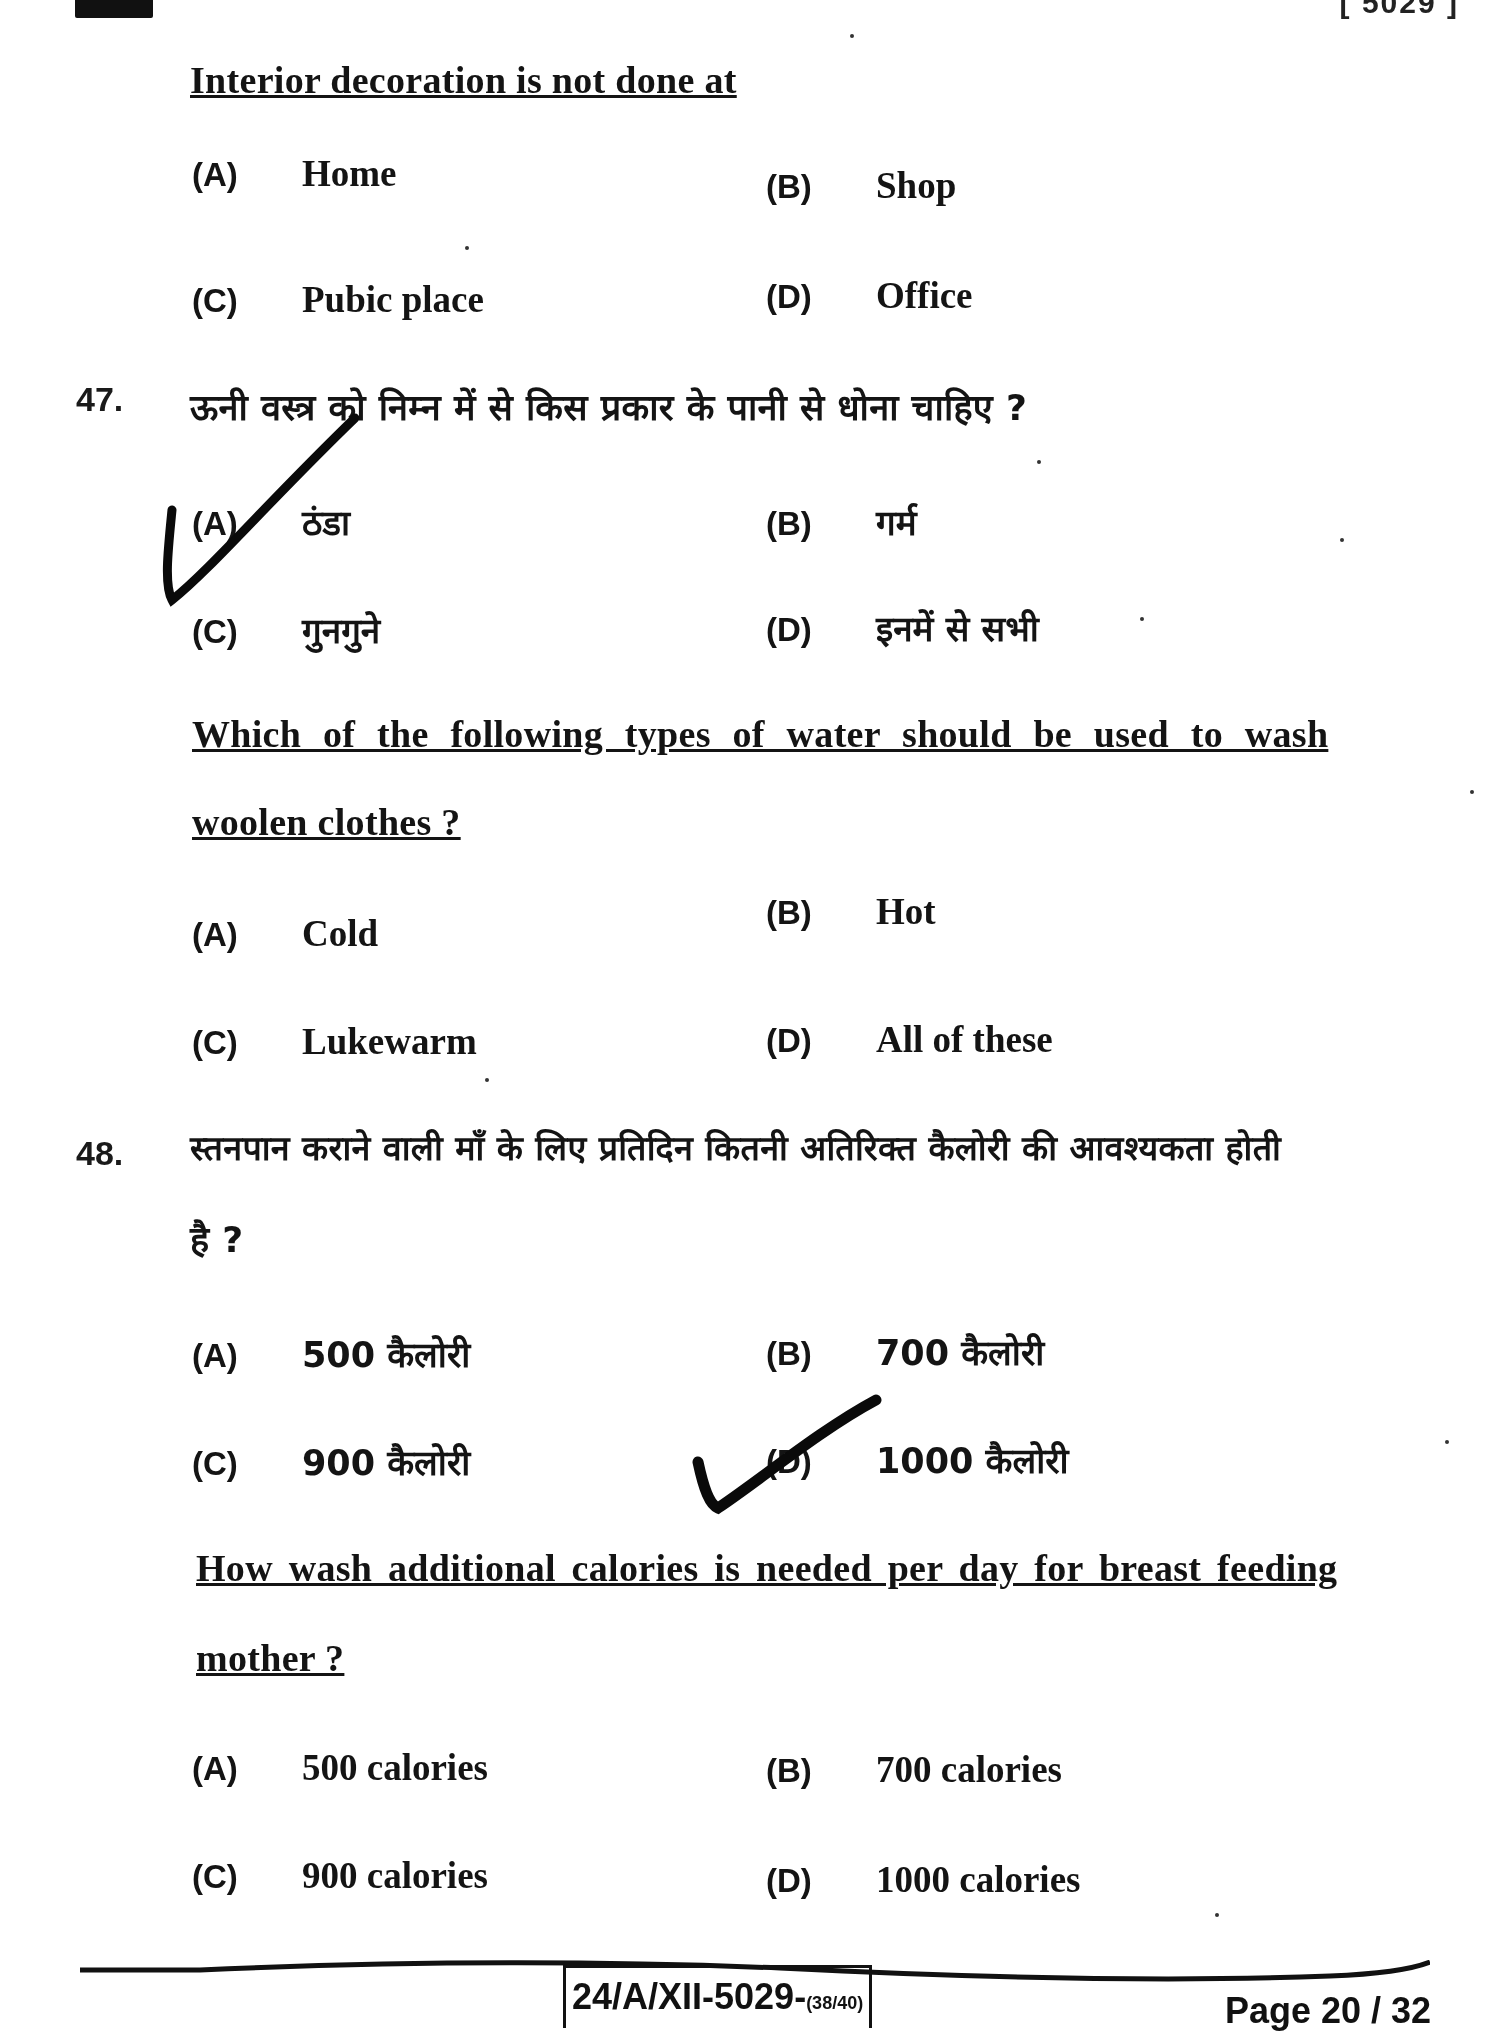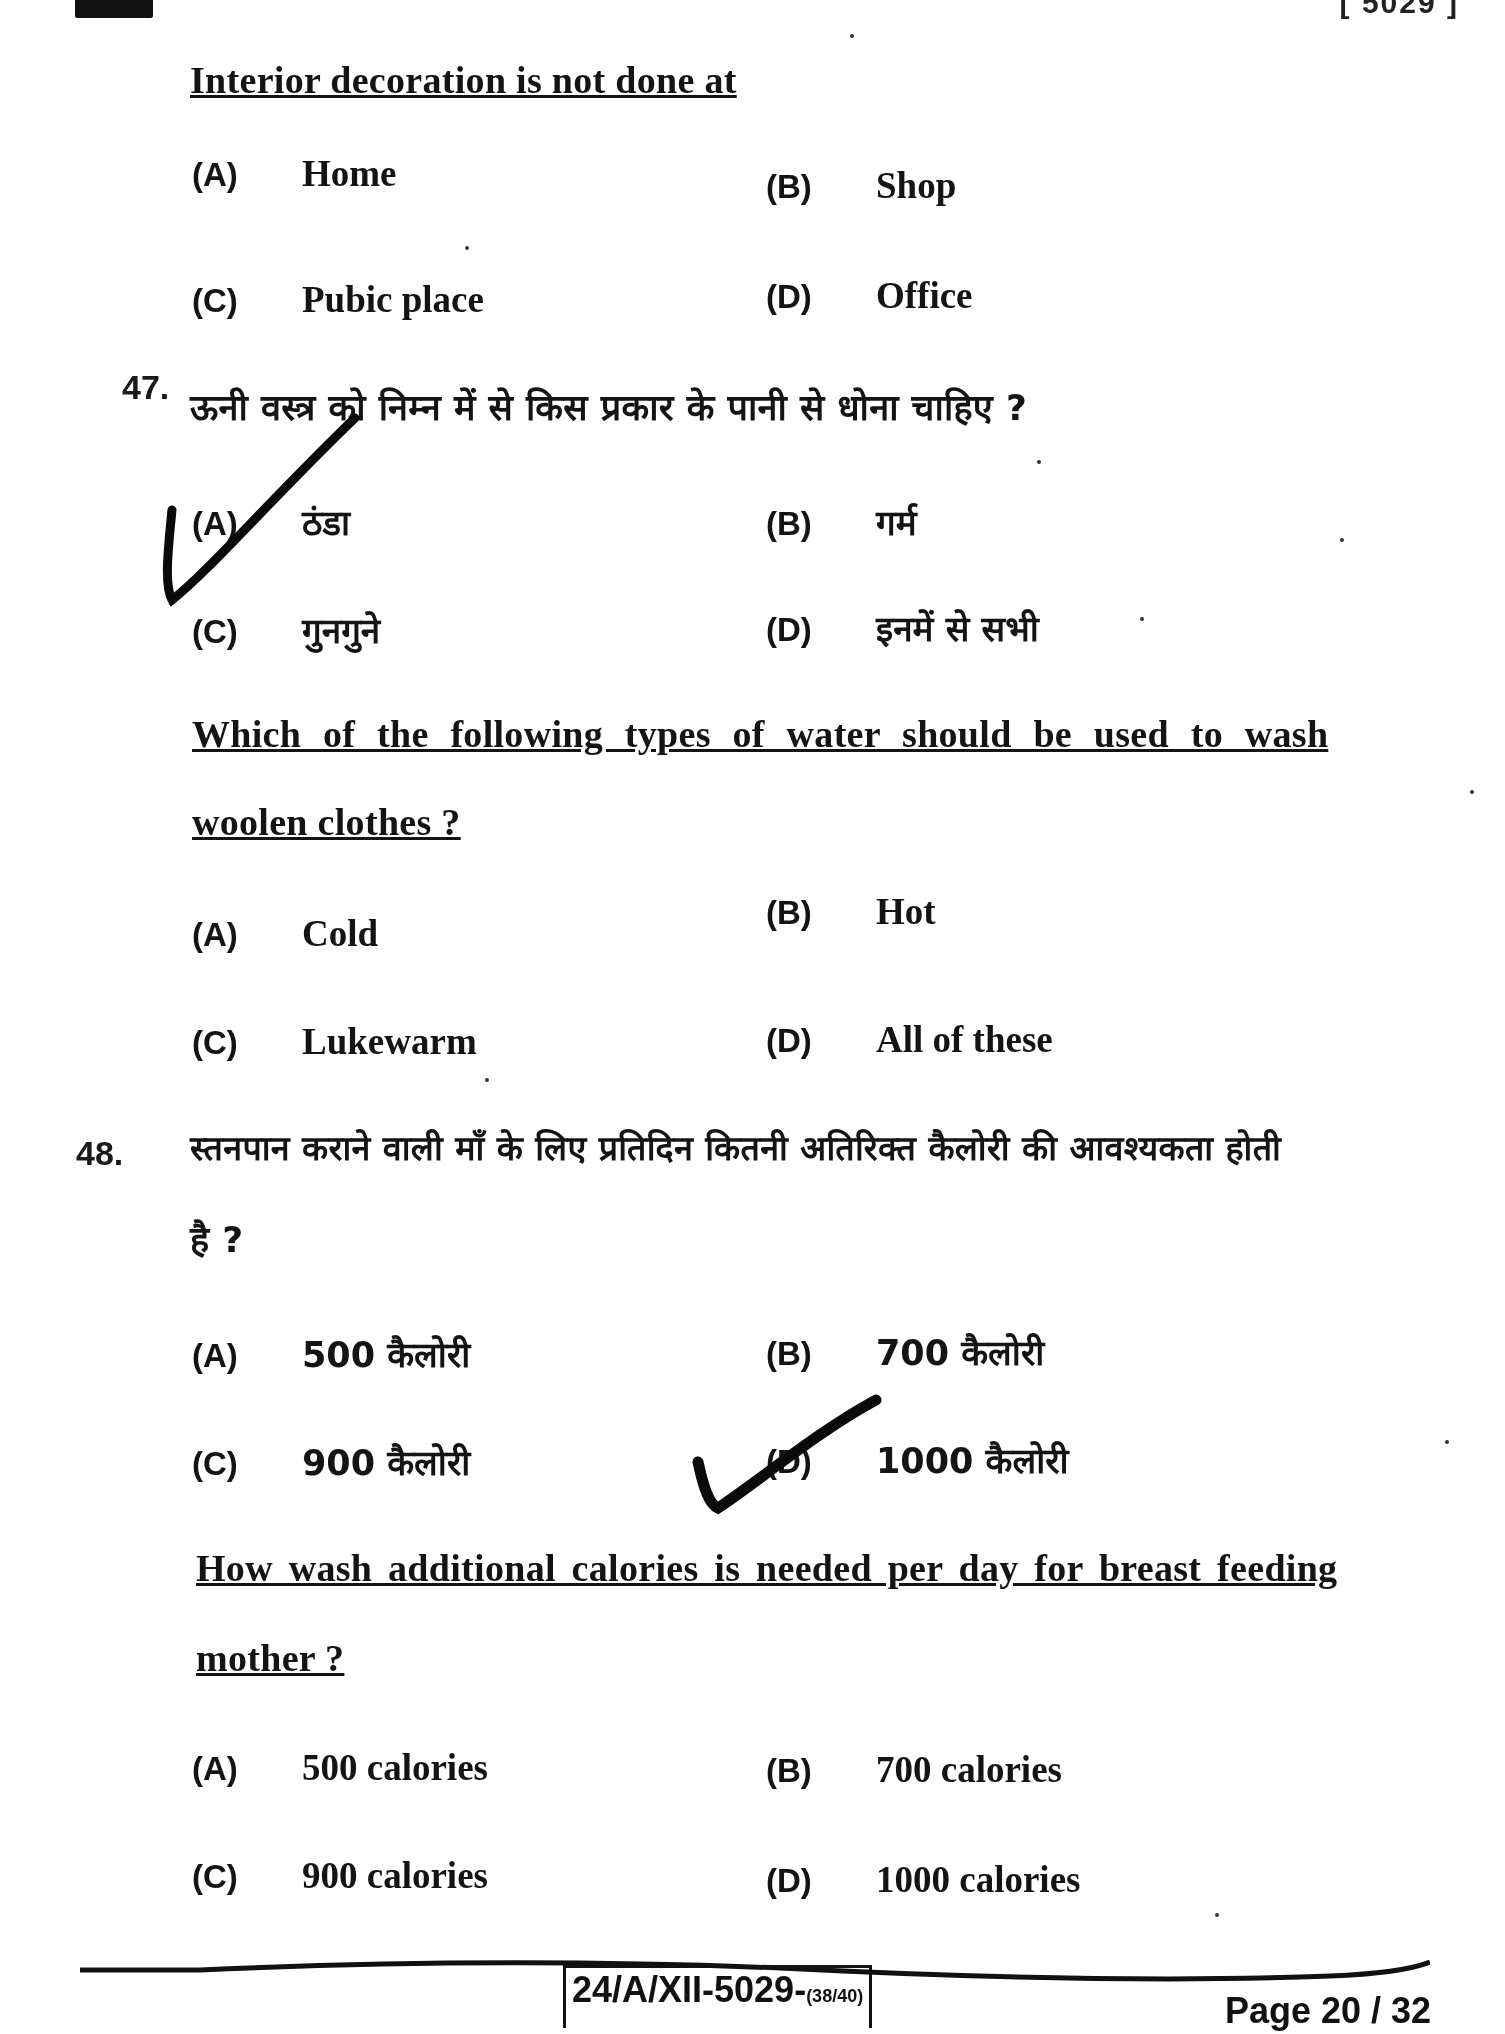--- a/index.html
+++ b/index.html
@@ -35,21 +35,21 @@
     .opt .value { font-family: "Liberation Serif", "DejaVu Serif", serif; }
     .opt .value.hi { font-family: "DejaVu Sans", sans-serif; font-size: 35px; }
     .colA { left: 192px; }
     .colB { left: 766px; }
     .check-mark { position: absolute; pointer-events: none; }
     .footer-rule { position: absolute; left: 80px; top: 1960px; width: 1350px; height: 30px; }
     .footer-code {
       position: absolute; left: 563px; top: 1965px; height: 60px; padding: 0 6px;
       border: 3px solid #111; border-bottom: none;
       font-family: "Liberation Sans", sans-serif; font-weight: bold; font-size: 36px;
-      line-height: 44px; color: #111; white-space: nowrap;
+      line-height: 58px; color: #111; white-space: nowrap;
     }
     .footer-code small { font-size: 18px; }
     .page-num {
       position: absolute; left: 1225px; top: 1990px;
       font-family: "Liberation Sans", sans-serif; font-weight: bold; font-size: 36px; color: #111;
     }
     .speck { position: absolute; width: 4px; height: 4px; background: #333; border-radius: 50%; }
   </style>
 </head>
 <body>
@@ -64,21 +64,21 @@
 <div class="opt colB" style="top:164px;">
   <span class="letter">(B)</span><span class="value">Shop</span>
 </div>
 <div class="opt colA" style="top:278px;">
   <span class="letter">(C)</span><span class="value">Pubic place</span>
 </div>
 <div class="opt colB" style="top:274px;">
   <span class="letter">(D)</span><span class="value">Office</span>
 </div>
 
-<div class="qnum" style="top:368px;margin-left:46px;">47.</div>
+<div class="qnum" style="top:380px;">47.</div>
 <div class="qtext hi" style="left:190px; top:382px;">ऊनी वस्त्र को निम्न में से किस प्रकार के पानी से धोना चाहिए ?</div>
 <div class="opt colA" style="top:498px;">
   <span class="letter">(A)</span><span class="value hi">ठंडा</span>
 </div>
 <div class="opt colB" style="top:498px;">
   <span class="letter">(B)</span><span class="value hi">गर्म</span>
 </div>
 <div class="opt colA" style="top:606px;">
   <span class="letter">(C)</span><span class="value hi">गुनगुने</span>
 </div>

